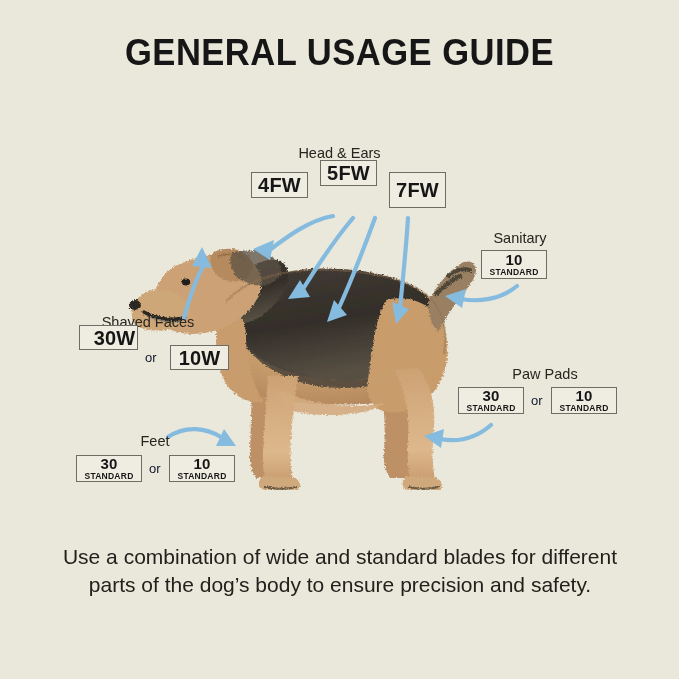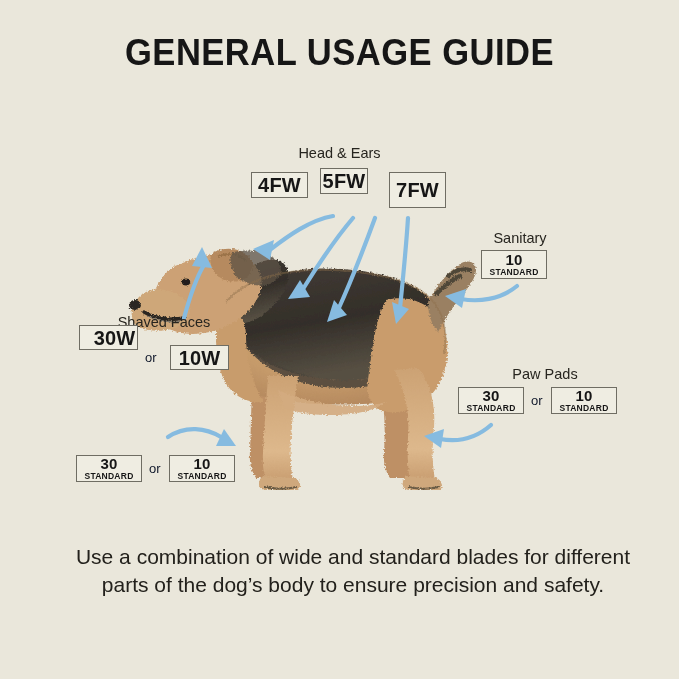--- a/index.html
+++ b/index.html
@@ -68,21 +68,20 @@
   }
 
   
   .caption{
     position:absolute;left:60px;top:543px;width:560px;
     text-align:center;
     font-size:21px;
     line-height:1.33;
     color:#23211c;
     font-weight:400;
-    margin-left:13px;
   }
 
   svg{display:block;}
   .arrow{fill:none;stroke:#86BBE0;stroke-width:4.2;stroke-linecap:round;}
   .ahead{fill:#86BBE0;}
 </style>
 </head>
 <body>
 
 <div id="page">
@@ -225,54 +224,55 @@
       <path class="arrow" d="M168 437 C186 425 206 428 221 437"></path>
       <path class="ahead" d="M236 446 L216 446 L224 429 Z"></path>
     </g>
   </svg>
 
   <div class="lbl" style="left:0;top:143px;width:679px;">Head &amp; Ears</div>
 
   <div class="badge" style="left:251px;top:172px;width:57px;height:26px;">
     <span class="big">4FW</span>
   </div>
-  <div class="badge" style="left:320px;top:168px;width:48px;height:26px;">
+  <div class="badge" style="left:320px;top:160px;width:57px;height:26px;">
     <span class="big">5FW</span>
   </div>
   <div class="badge" style="left:389px;top:172px;width:57px;height:36px;">
     <span class="big">7FW</span>
   </div>
 
   <div class="lbl" style="left:455px;top:228px;width:130px;">Sanitary</div>
   <div class="badge two" style="left:481px;top:250px;width:66px;height:29px;">
     <span class="big">10</span>
     <span class="small">STANDARD</span>
   </div>
 
-  <div class="lbl" style="left:74px;top:312px;width:180px;">Shaved Faces</div>
+  <div class="lbl" style="left:58px;top:312px;width:180px;">Shaved Faces</div>
 
   <div class="badge" style="left:79px;top:325px;width:59px;height:25px;padding-left:12px;">
     <span class="big">30W</span>
   </div>
   <div class="orword" style="left:145px;top:350px;">or</div>
   <div class="badge" style="left:170px;top:345px;width:59px;height:25px;">
     <span class="big">10W</span>
   </div>
 
   <div class="lbl" style="left:460px;top:364px;width:170px;">Paw Pads</div>
   <div class="badge two" style="left:458px;top:387px;width:66px;height:27px;">
     <span class="big">30</span>
     <span class="small">STANDARD</span>
   </div>
   <div class="orword" style="left:531px;top:393px;">or</div>
   <div class="badge two" style="left:551px;top:387px;width:66px;height:27px;">
     <span class="big">10</span>
     <span class="small">STANDARD</span>
   </div>
 
+  <div class="lbl" style="left:80px;top:431px;width:150px;">Feet</div>
   <div class="badge two" style="left:76px;top:455px;width:66px;height:27px;">
     <span class="big">30</span>
     <span class="small">STANDARD</span>
   </div>
   <div class="orword" style="left:149px;top:461px;">or</div>
   <div class="badge two" style="left:169px;top:455px;width:66px;height:27px;">
     <span class="big">10</span>
     <span class="small">STANDARD</span>
   </div>
 

